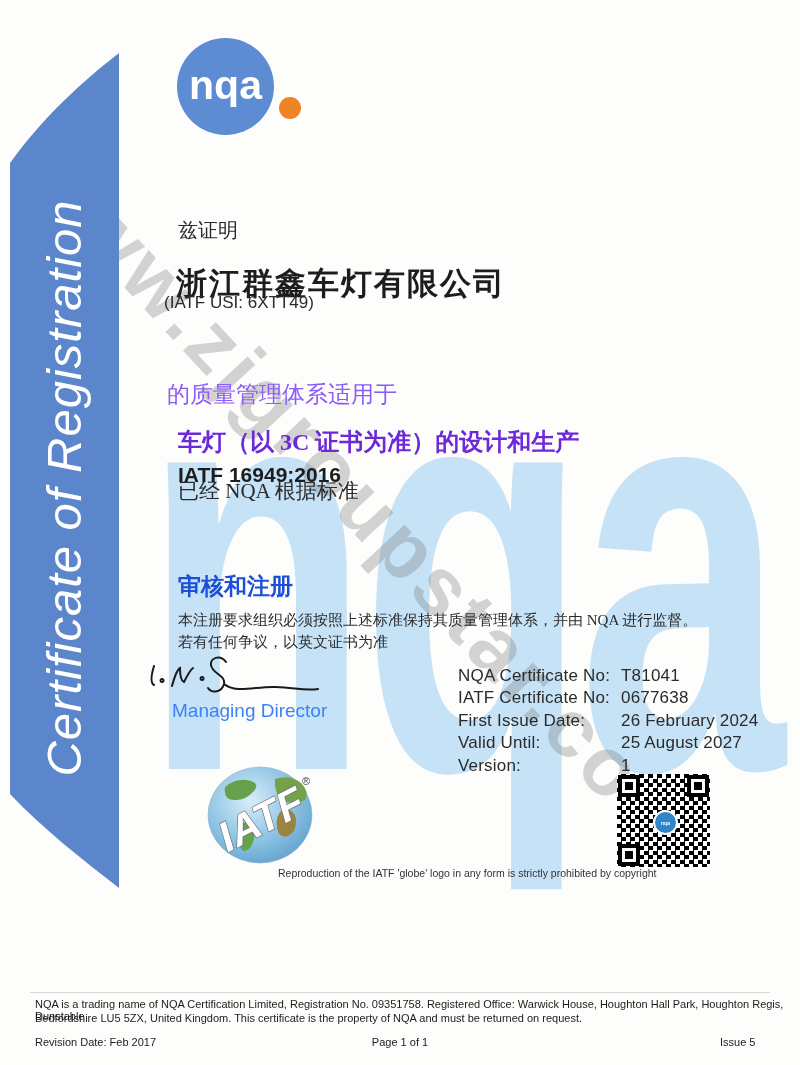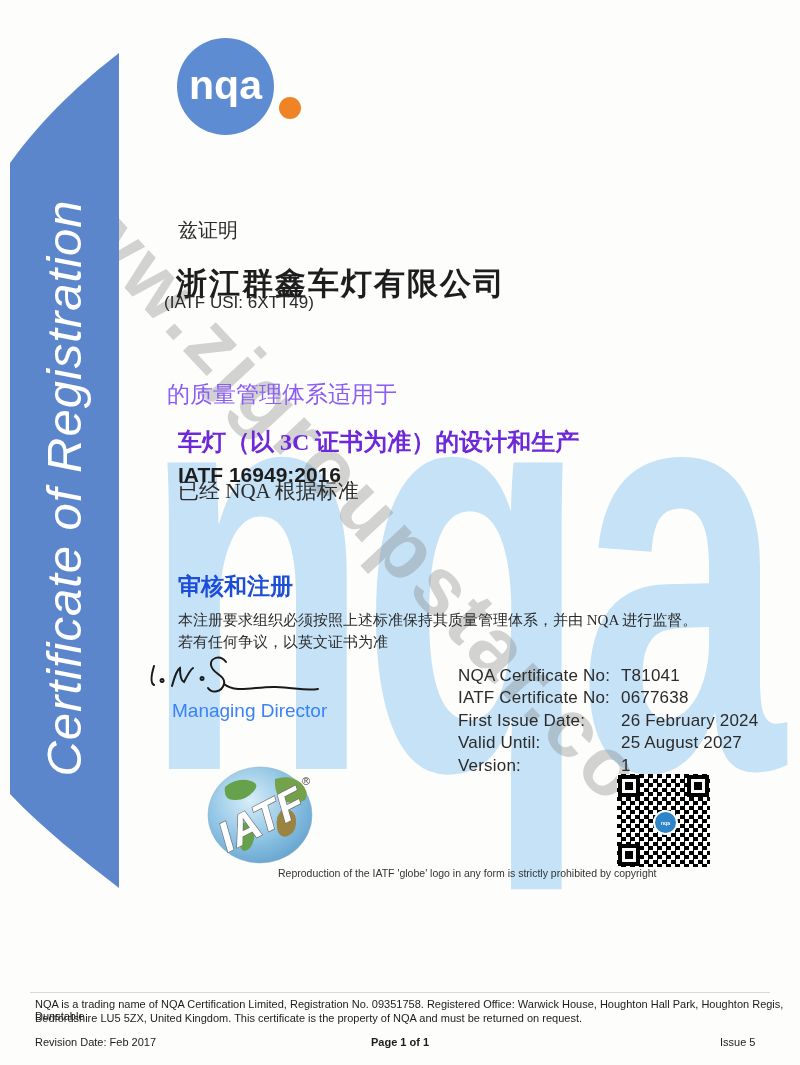--- a/index.html
+++ b/index.html
@@ -80,21 +80,21 @@
     position:absolute;left:36px;top:36px;width:21px;height:21px;border-radius:50%;
     background:#2f85c8;border:2px solid #fff;
     display:flex;align-items:center;justify-content:center;
   }
   .qr-center span{color:#fff;font-size:5px;font-weight:bold;}
   
   .footer-divider{left:30px;top:992px;width:740px;height:1px;background:#d8d8d4;}
   .f-line1{left:35px;top:998px;font-size:11px;color:#1c1c1c;}
   .f-line2{left:35px;top:1012px;font-size:11px;color:#1c1c1c;}
   .f-rev{left:35px;top:1036px;font-size:11px;color:#1c1c1c;}
-  .f-page{left:0;top:1036px;width:800px;text-align:center;font-size:11px;font-weight:bold;color:#1c1c1c;}
+  .f-page{left:0;top:1036px;width:800px;text-align:center;font-size:11px;font-weight:normal;color:#1c1c1c;}
   .f-issue{left:720px;top:1036px;font-size:11px;color:#1c1c1c;}
 </style>
 </head>
 <body>
 
 <div class="page">
 
   <div class="wm-big">nqa</div>
 
   <div class="wm-diag">www.zjgroupstar.co</div>

